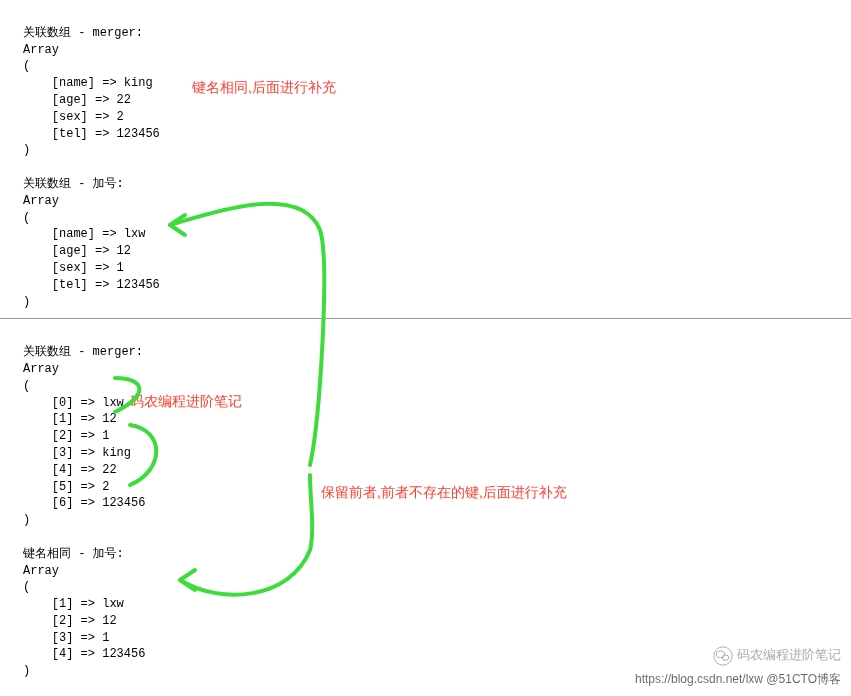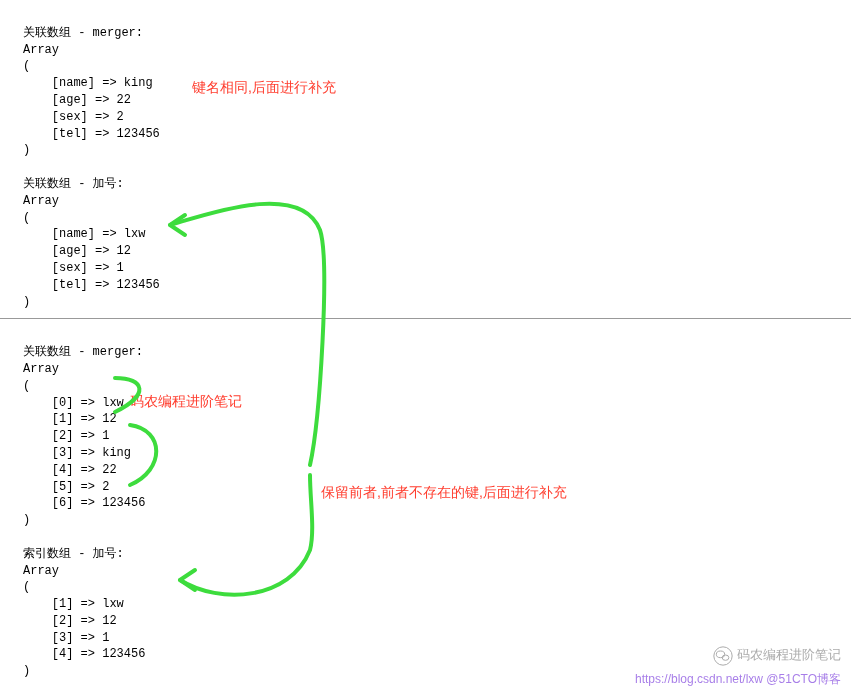--- a/index.html
+++ b/index.html
@@ -49,21 +49,21 @@
     }
     .wechat-icon {
       width: 20px;
       height: 20px;
       margin-right: 4px;
     }
     .watermark {
       position: absolute;
       right: 10px;
       bottom: 8px;
-      color: #6d28d9;
+      color: #000000;
       font-family: "PingFang SC", "Microsoft YaHei", sans-serif;
       font-size: 12px;
       opacity: 0.6;
     }
   </style>
 </head>
 <body>
 
 <div class="code-block">
 <span>关联数组 - merger:</span>
@@ -93,21 +93,21 @@
 <span>(</span>
 <span>    [0] =&gt; lxw</span>
 <span>    [1] =&gt; 12</span>
 <span>    [2] =&gt; 1</span>
 <span>    [3] =&gt; king</span>
 <span>    [4] =&gt; 22</span>
 <span>    [5] =&gt; 2</span>
 <span>    [6] =&gt; 123456</span>
 <span>)</span>
 
-<span>索引数组 - 加号:</span>
+<span>键名相同 - 加号:</span>
 <span>Array</span>
 <span>(</span>
 <span>    [1] =&gt; lxw</span>
 <span>    [2] =&gt; 12</span>
 <span>    [3] =&gt; 1</span>
 <span>    [4] =&gt; 123456</span>
 <span>)</span>
 </div>
 
 <div class="annotation" style="top:78px;left:192px;">键名相同,后面进行补充</div>

